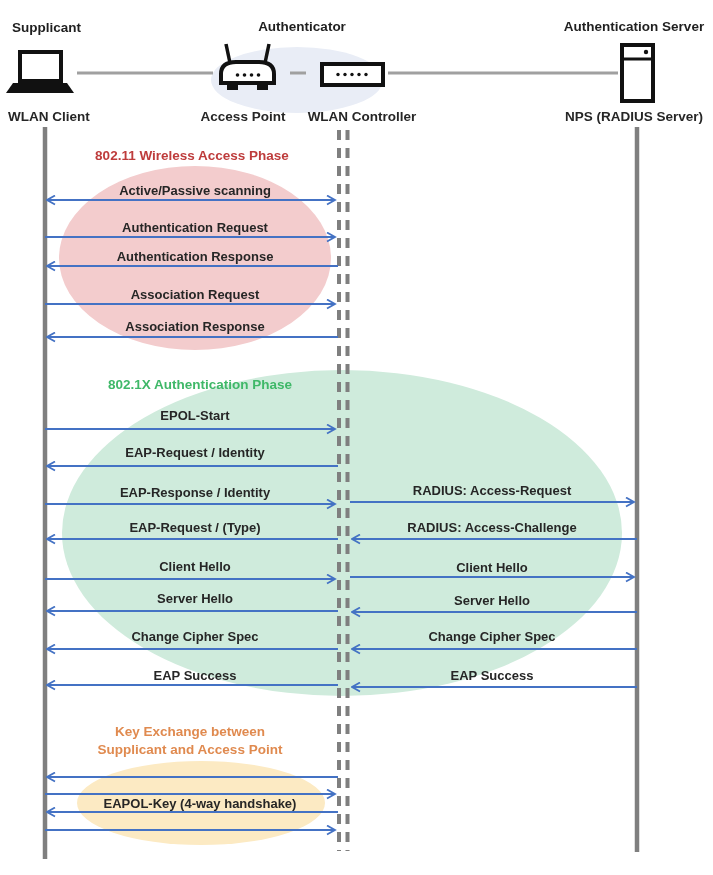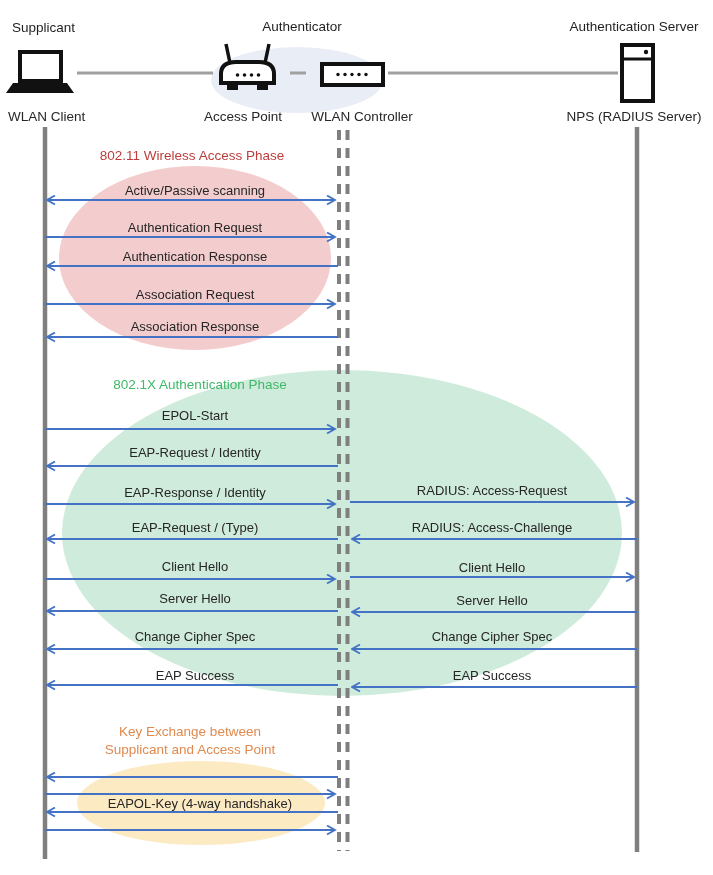--- a/index.html
+++ b/index.html
@@ -1,16 +1,16 @@
 <!DOCTYPE html>
 <html><head>
 <meta charset="utf-8">
 <style>
   html,body{margin:0;padding:0;background:#ffffff;}
-  .stage{position:relative;width:713px;height:875px;background:#ffffff;overflow:hidden;}
+  .stage{position:relative;width:713px;height:875px;background:#ffffff;overflow:hidden;font-weight:bold;}
   svg{display:block;}
   text{font-family:"Liberation Sans",sans-serif;}
   .hdr{font-size:13.5px;fill:#1f1f1f;}
   .sub{font-size:13.5px;fill:#262626;}
   .msg{font-size:13px;fill:#262626;text-anchor:middle;}
   .ptitle{font-size:13.5px;text-anchor:middle;}
   .arrow{stroke:#4472C4;stroke-width:1.8;fill:none;}
   .lifeline{stroke:#7F7F7F;stroke-width:4.5;}
   .dashline{stroke:#7F7F7F;stroke-width:4;stroke-dasharray:10 8;}
   .conn{stroke:#A0A0A0;stroke-width:3;}

